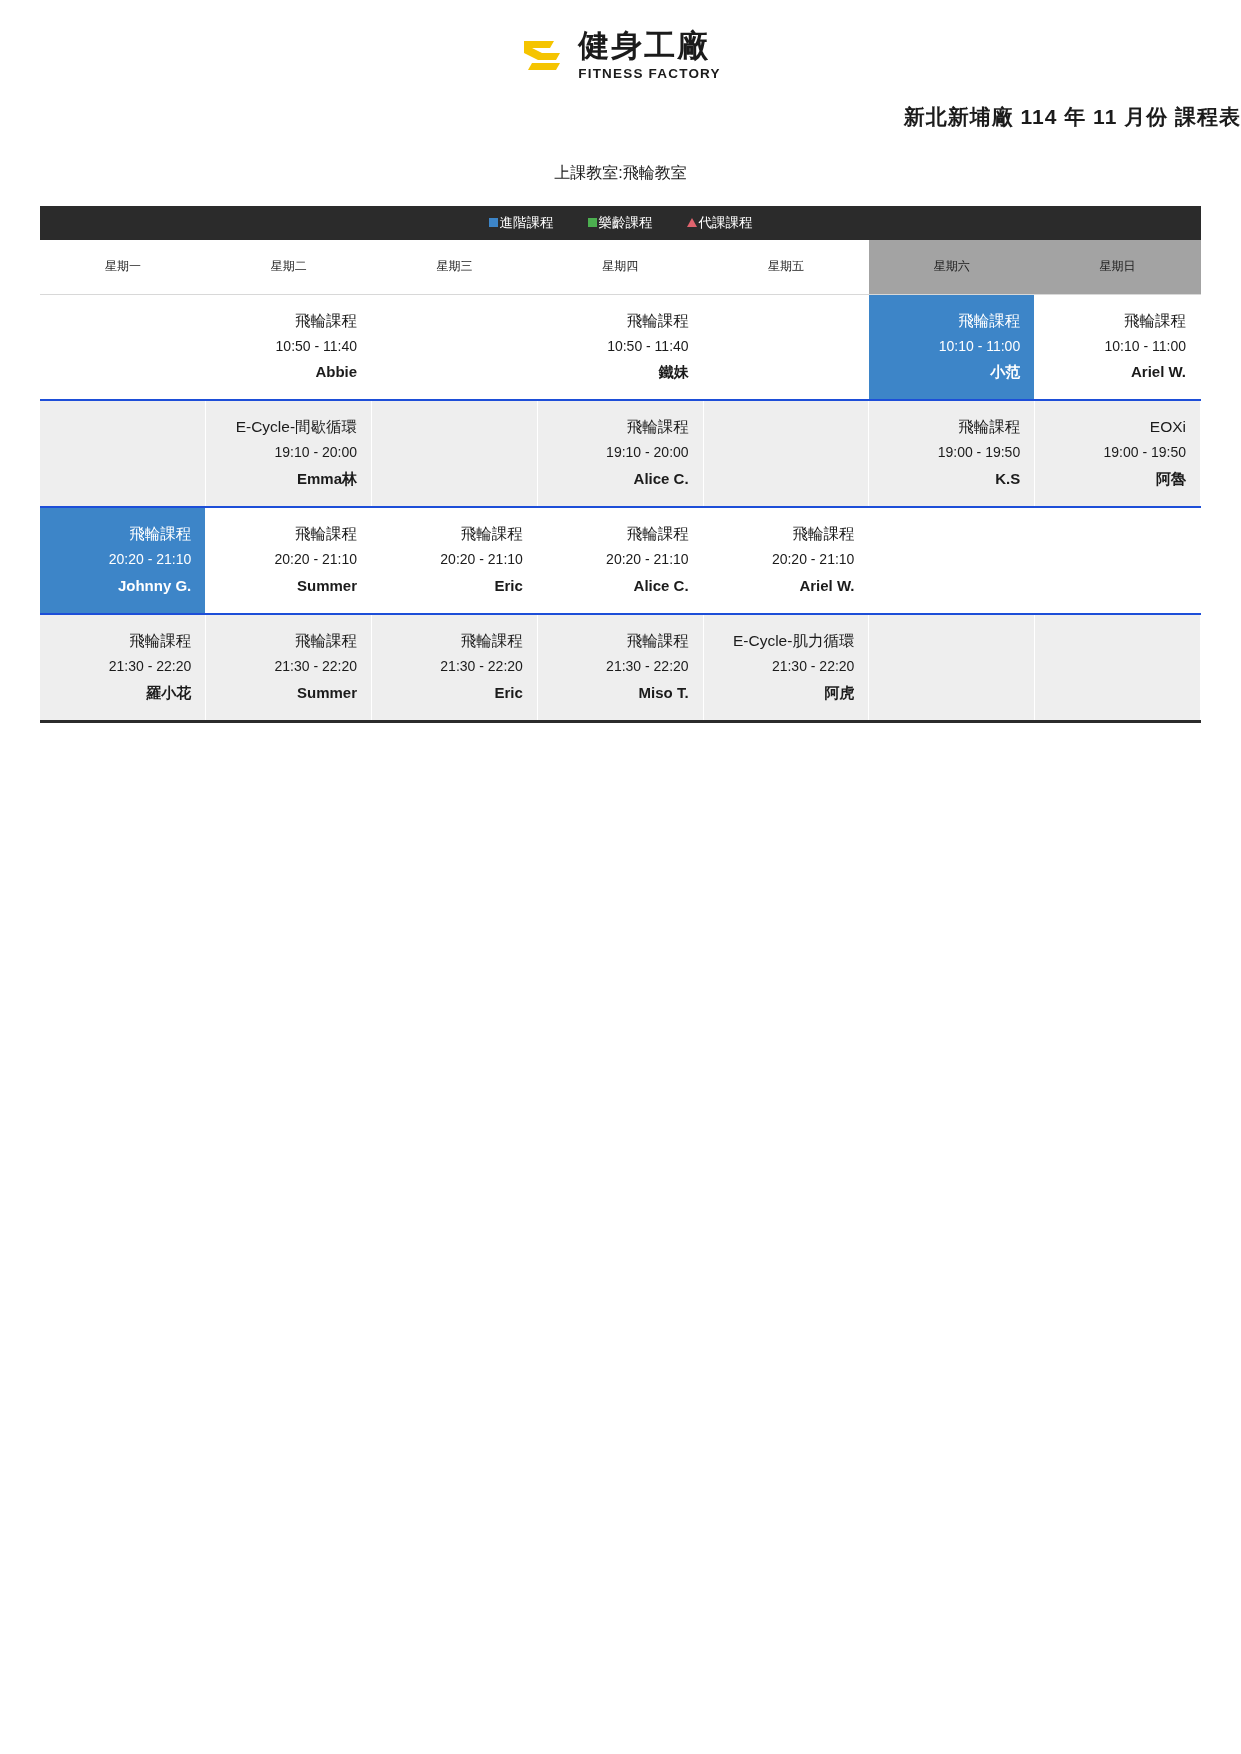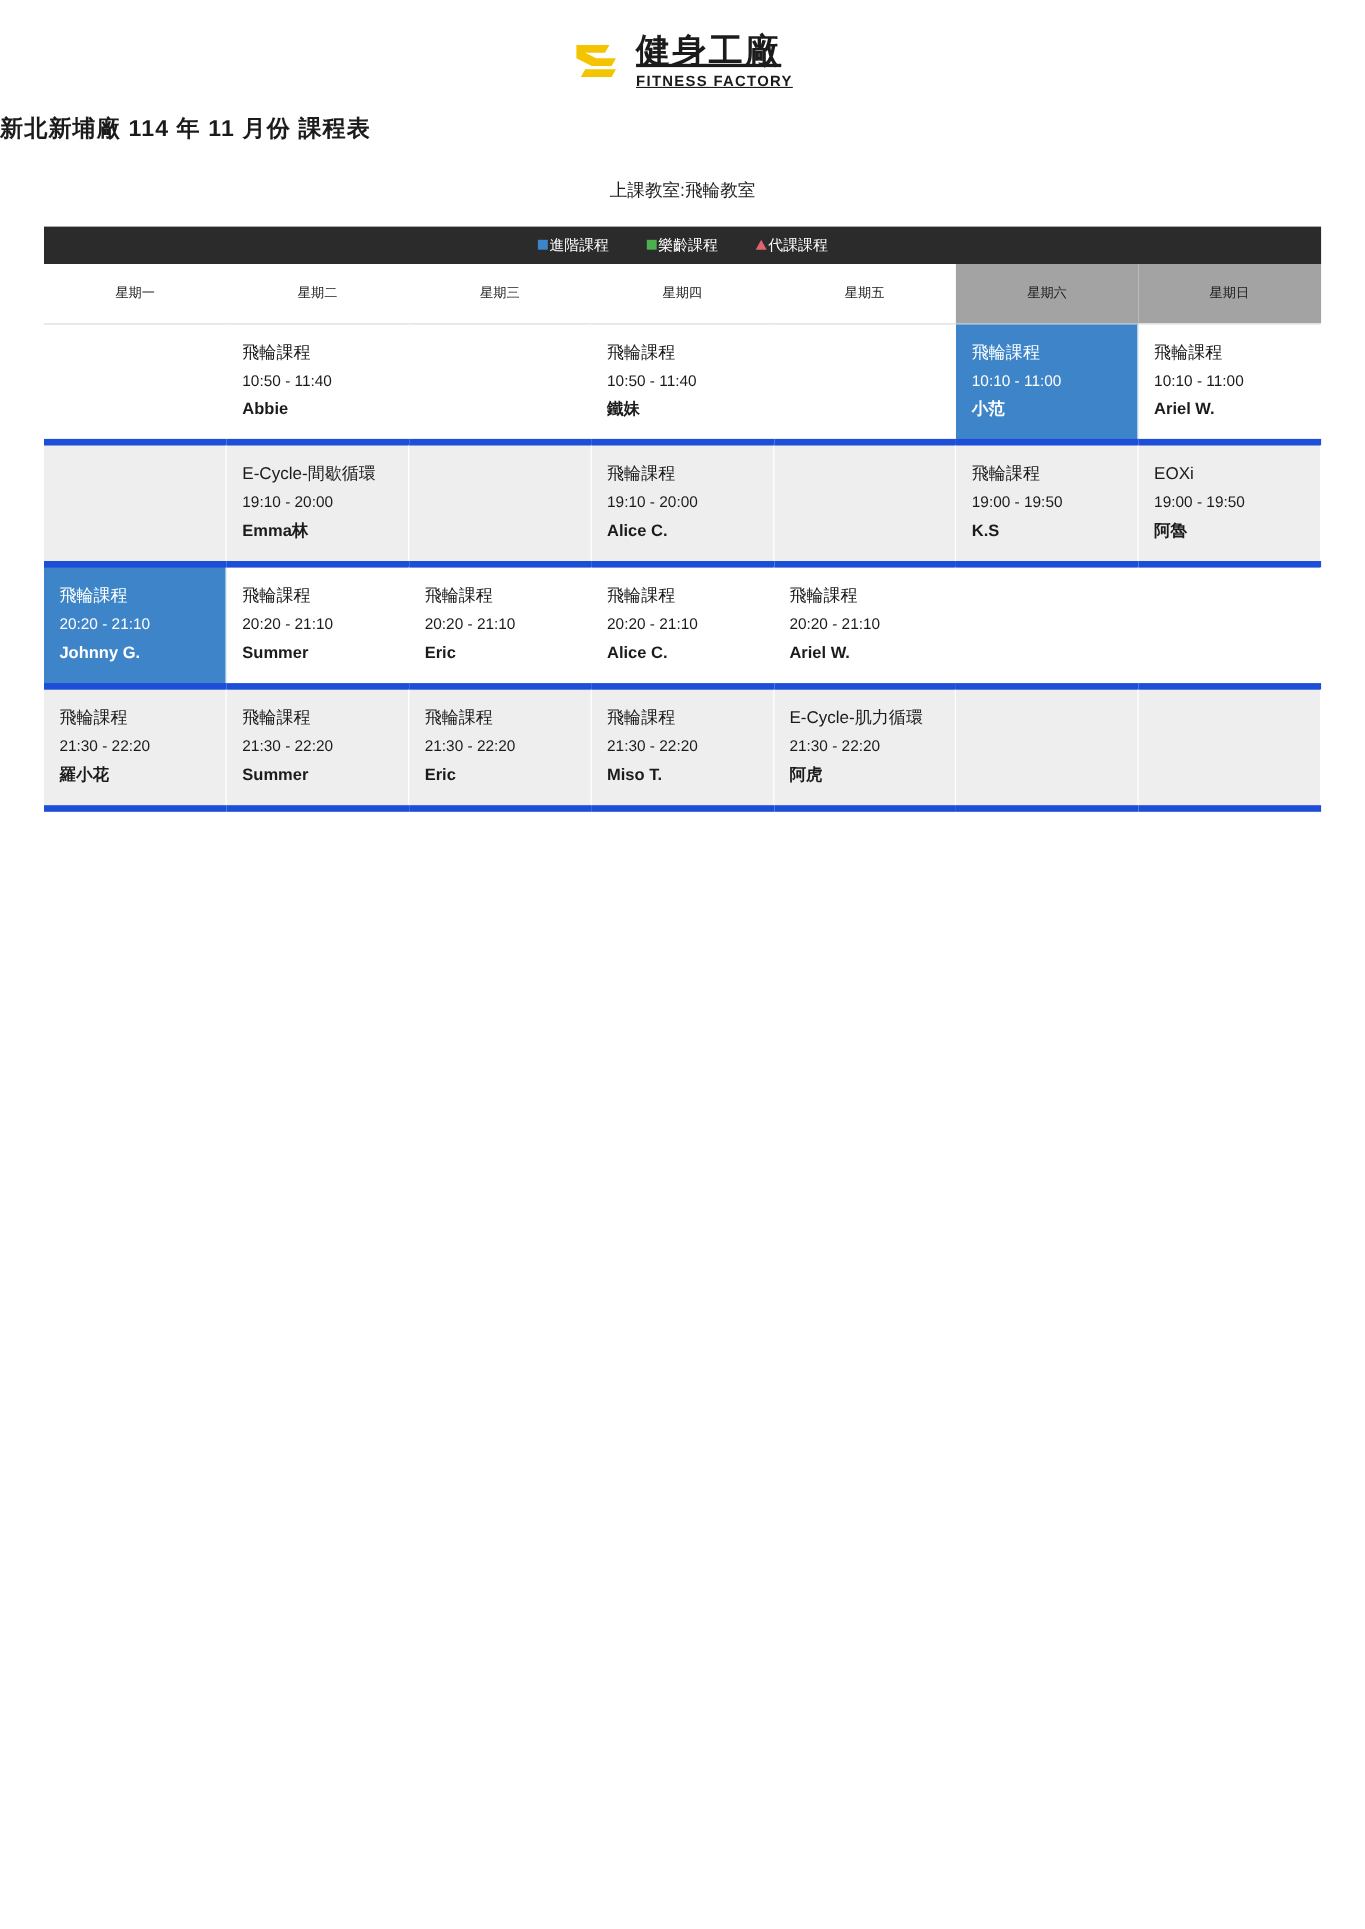--- a/index.html
+++ b/index.html
@@ -32,37 +32,36 @@
   .brand-logo {
     width: 48px;
     height: 44px;
     flex: none;
   }
   .brand-text {
     display: flex;
     flex-direction: column;
     justify-content: center;
     line-height: 1;
-    text-decoration: underline;
   }
   .brand-cn {
     font-size: 31px;
     font-weight: bold;
     letter-spacing: 2px;
     color: #1b1b1b;
   }
   .brand-en {
     font-size: 13.5px;
     font-weight: bold;
     letter-spacing: 1.2px;
     color: #1b1b1b;
     margin-top: 6px;
   }
   .doc-title {
-    text-align: left;
+    text-align: right;
     font-size: 21px;
     font-weight: bold;
     margin-top: 22px;
     letter-spacing: 1px;
     color: #1b1b1b;
   }
   .doc-sub {
     text-align: center;
     font-size: 16px;
     margin-top: 32px;
@@ -116,26 +115,27 @@
     border-bottom: 1px solid #d8d8d8;
     background: #ffffff;
   }
   .schedule th.weekend {
     background: #a3a3a3;
     font-weight: normal;
   }
   .schedule td {
     vertical-align: top;
     padding: 14px 14px 16px 14px;
-    border-bottom: 6px solid #1d4ed8;
+    border-bottom: 2px solid #1d4ed8;
     border-right: 1px solid #ffffff;
     font-size: 14.5px;
     line-height: 1.55;
     height: 92px;
     box-sizing: border-box;
+    text-align: right;
   }
   .schedule td.odd { background: #ffffff; }
   .schedule td.even { background: #eeeeee; }
   .schedule td.empty { }
   .cls-name {
     font-size: 15.5px;
     color: #1b1b1b;
     margin-bottom: 3px;
   }
   .cls-time {

